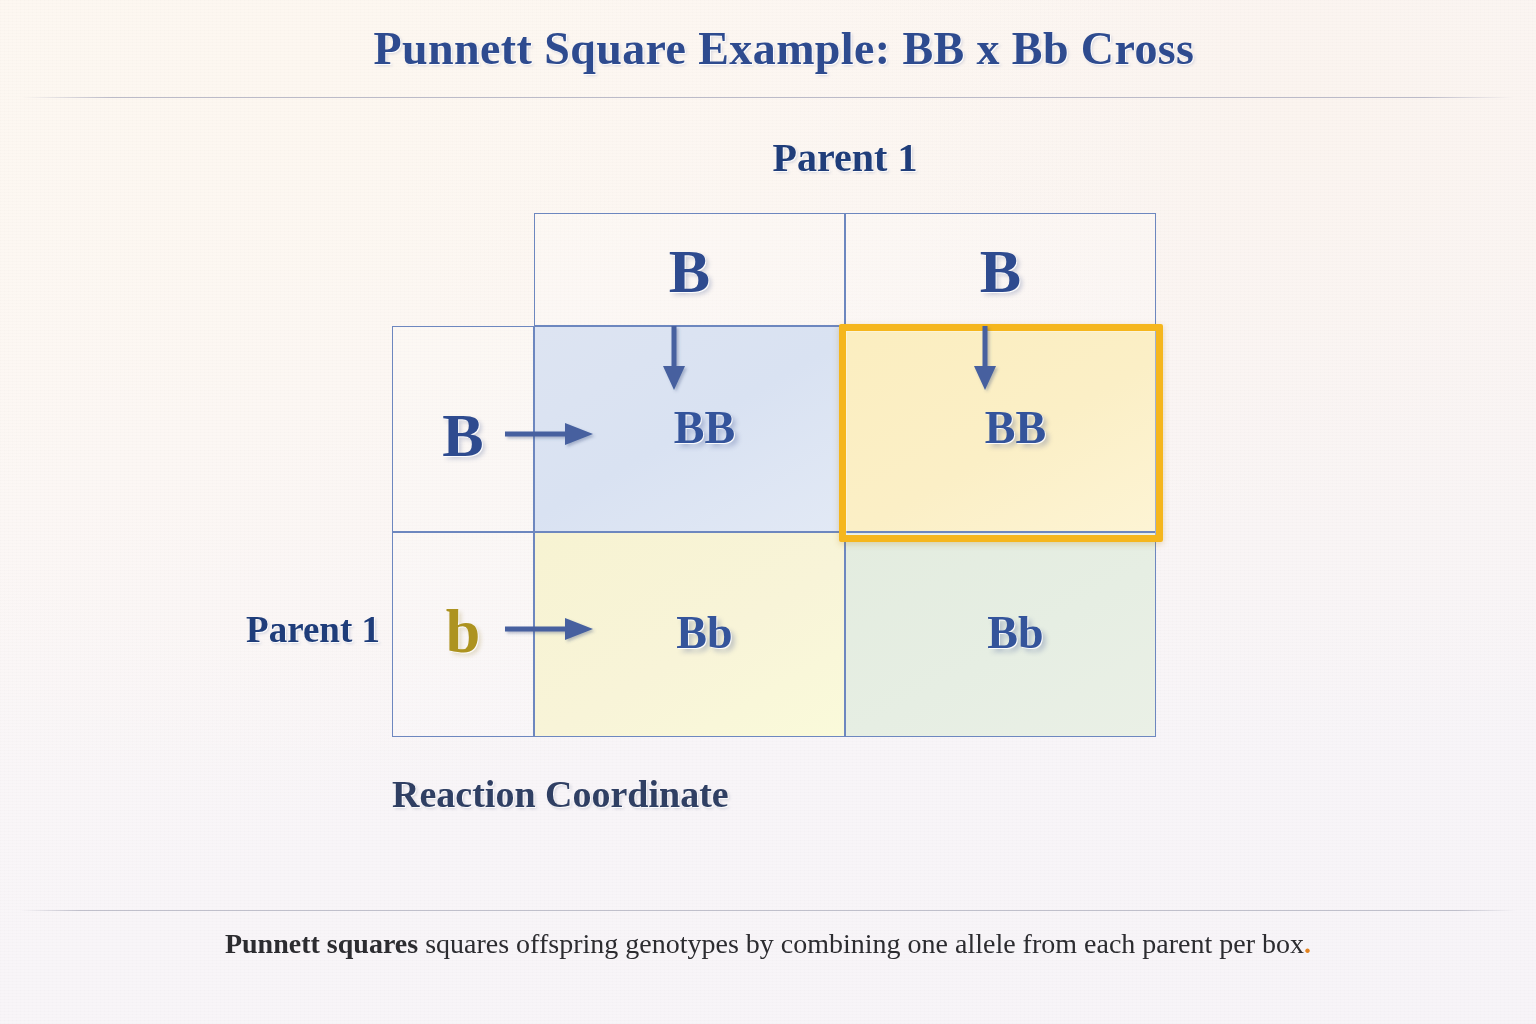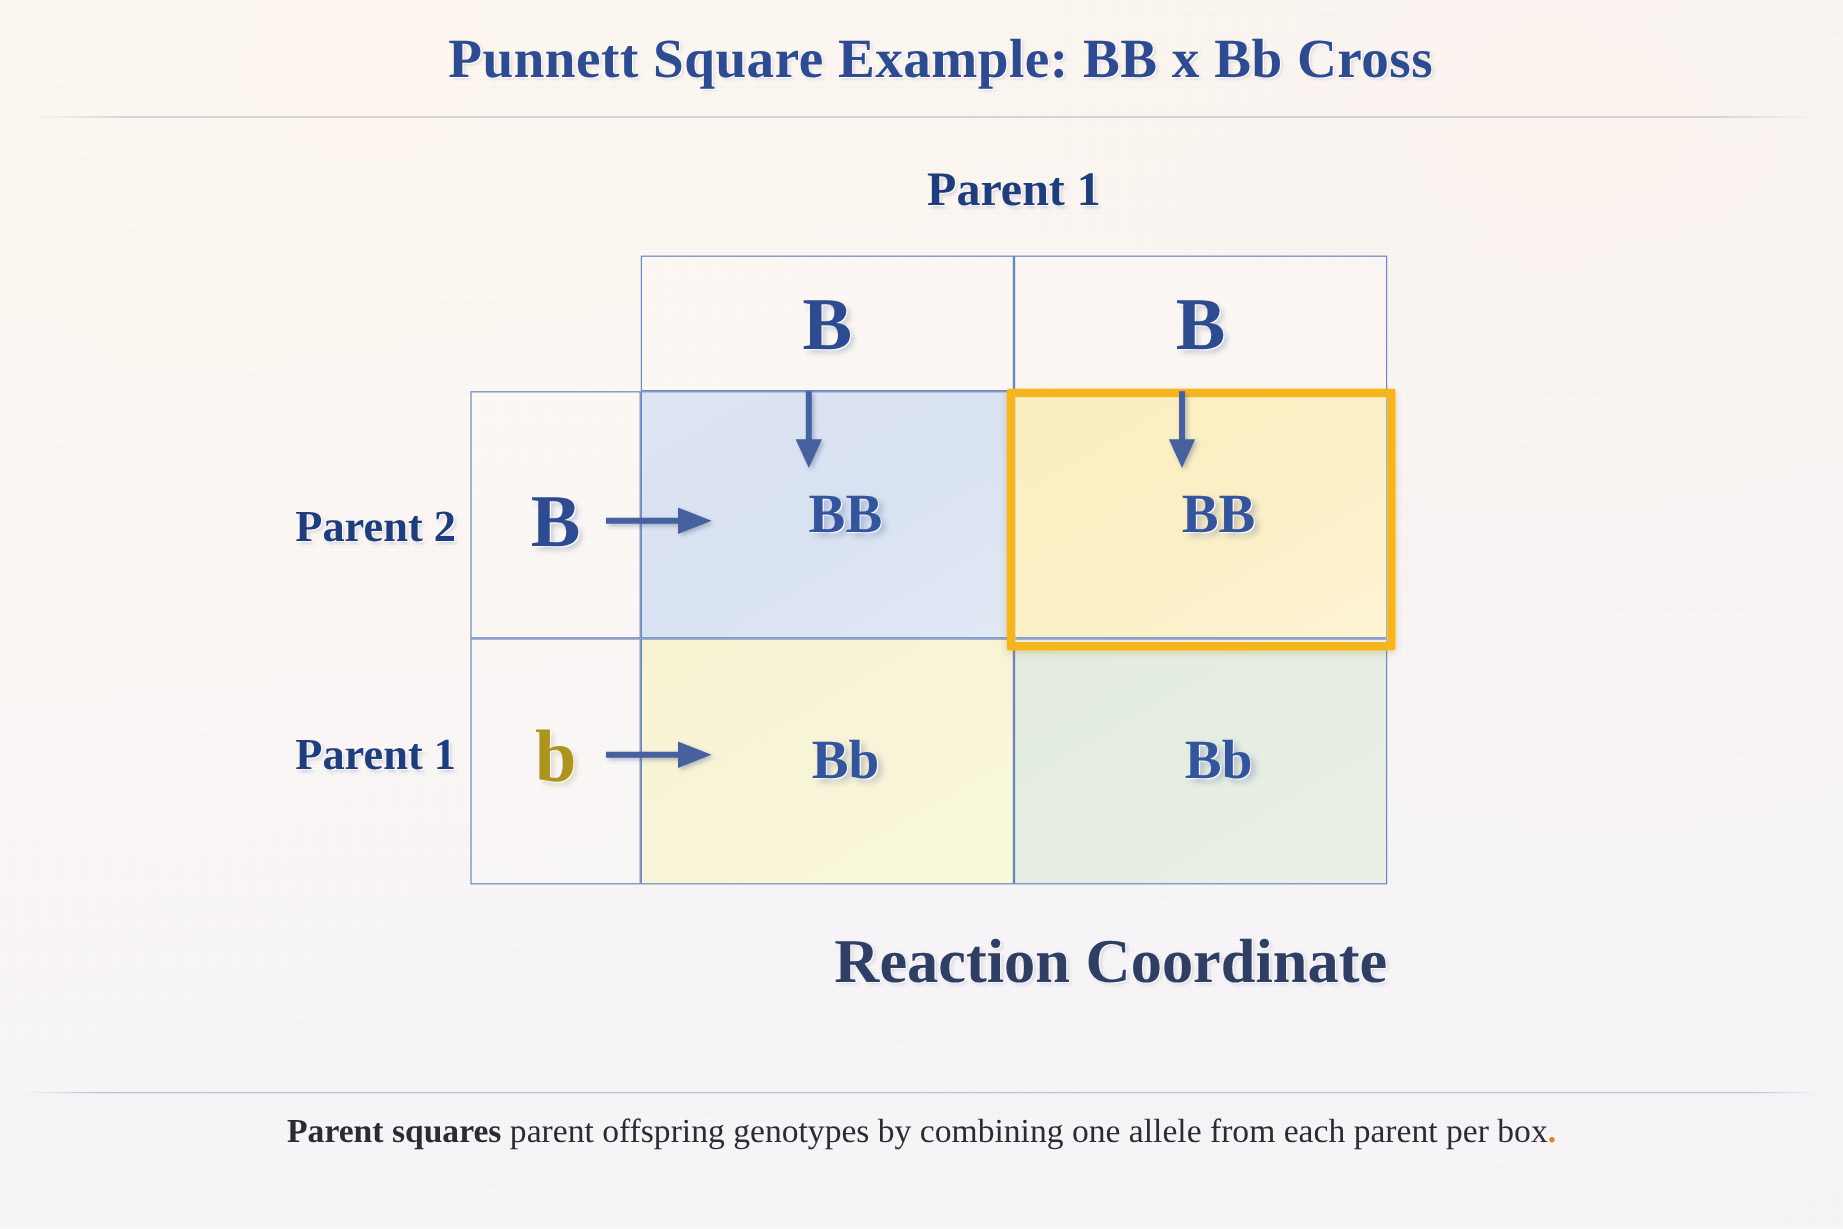--- a/index.html
+++ b/index.html
@@ -165,24 +165,24 @@
   #arrow-down-1 { left: 969px; top: 324px; }
   #arrow-right-0 { left: 503px; top: 418px; }
   #arrow-right-1 { left: 503px; top: 613px; }
 
   
   #axis-label {
     position: absolute;
     left: 392px;
     top: 772px;
     width: 764px;
-    text-align: right;
-    font-family: "Liberation Serif", serif;
-    font-weight: bold;
-    font-size: 52px;
+    text-align: left;
+    font-family: "Liberation Serif", serif;
+    font-weight: bold;
+    font-size: 38px;
     color: #2f3f63;
     text-shadow: 1px 1px 0 rgba(255,255,255,.85), 2px 2px 3px rgba(60,70,110,.18);
   }
 
   
   #footer-rule {
     position: absolute;
     left: 20px;
     top: 910px;
     width: 1496px;
@@ -228,21 +228,20 @@
   <div class="gcell" id="cell-11"></div>
 
   <div id="highlight-ring"></div>
 
   <div class="allele" id="allele-col0">B</div>
   <div class="allele" id="allele-col1">B</div>
 
   <div class="allele" id="allele-row0">B</div>
   <div class="allele recessive" id="allele-row1">b</div>
 
-  <div class="row-label" id="row-label-0">Parent 2</div>
   <div class="row-label" id="row-label-1">Parent 1</div>
 
   <div class="genotype" id="geno-00">BB</div>
   <div class="genotype" id="geno-01">BB</div>
   <div class="genotype" id="geno-10">Bb</div>
   <div class="genotype" id="geno-11">Bb</div>
 
   <svg class="arrow-svg" id="arrow-down-0" width="32" height="72" viewBox="0 0 32 72">
     <g filter="url(#ds0)">
       <path d="M16 2 L16 48" stroke="#46619f" stroke-width="5" fill="none"></path>
@@ -287,15 +286,15 @@
     <defs>
       <filter id="rs1" x="-10" y="-10" width="130" height="60">
         <feDropShadow dx="2" dy="2" stdDeviation="1.6" flood-color="#3c4f80" flood-opacity="0.35"></feDropShadow>
       </filter>
     </defs>
   </svg>
 
   <div id="axis-label">Reaction Coordinate</div>
 
   <div id="footer-rule"></div>
-  <div id="footer"><span class="lead">Parent squares</span><span> parent </span><span class="ital">offspring</span><span> genotypes by combining one allele from each parent per box</span><span class="dot">.</span></div>
+  <div id="footer"><span class="lead">Punnett squares</span><span> squares </span><span class="ital">offspring</span><span> genotypes by combining one allele from each parent per box</span><span class="dot">.</span></div>
 
 </div>
 
 </body></html>

